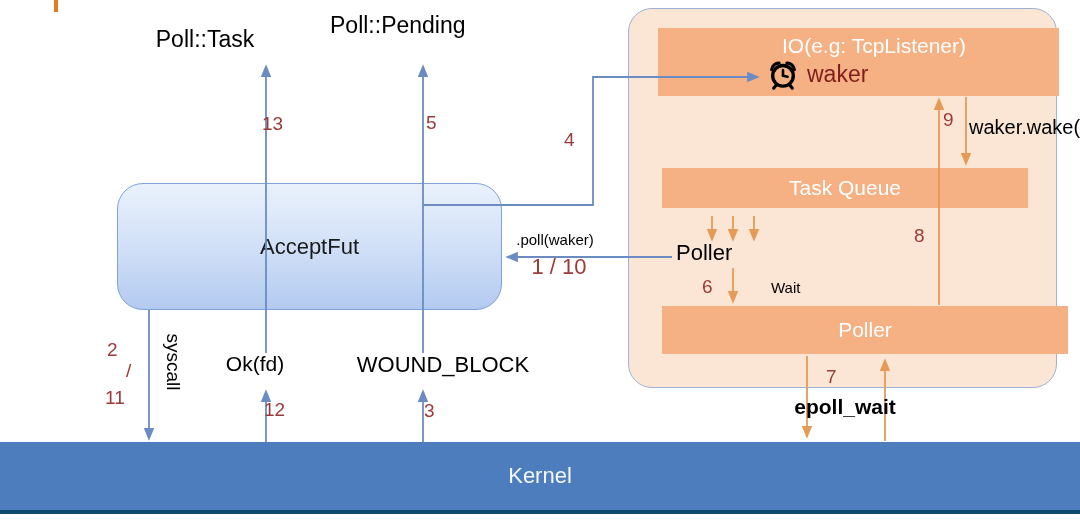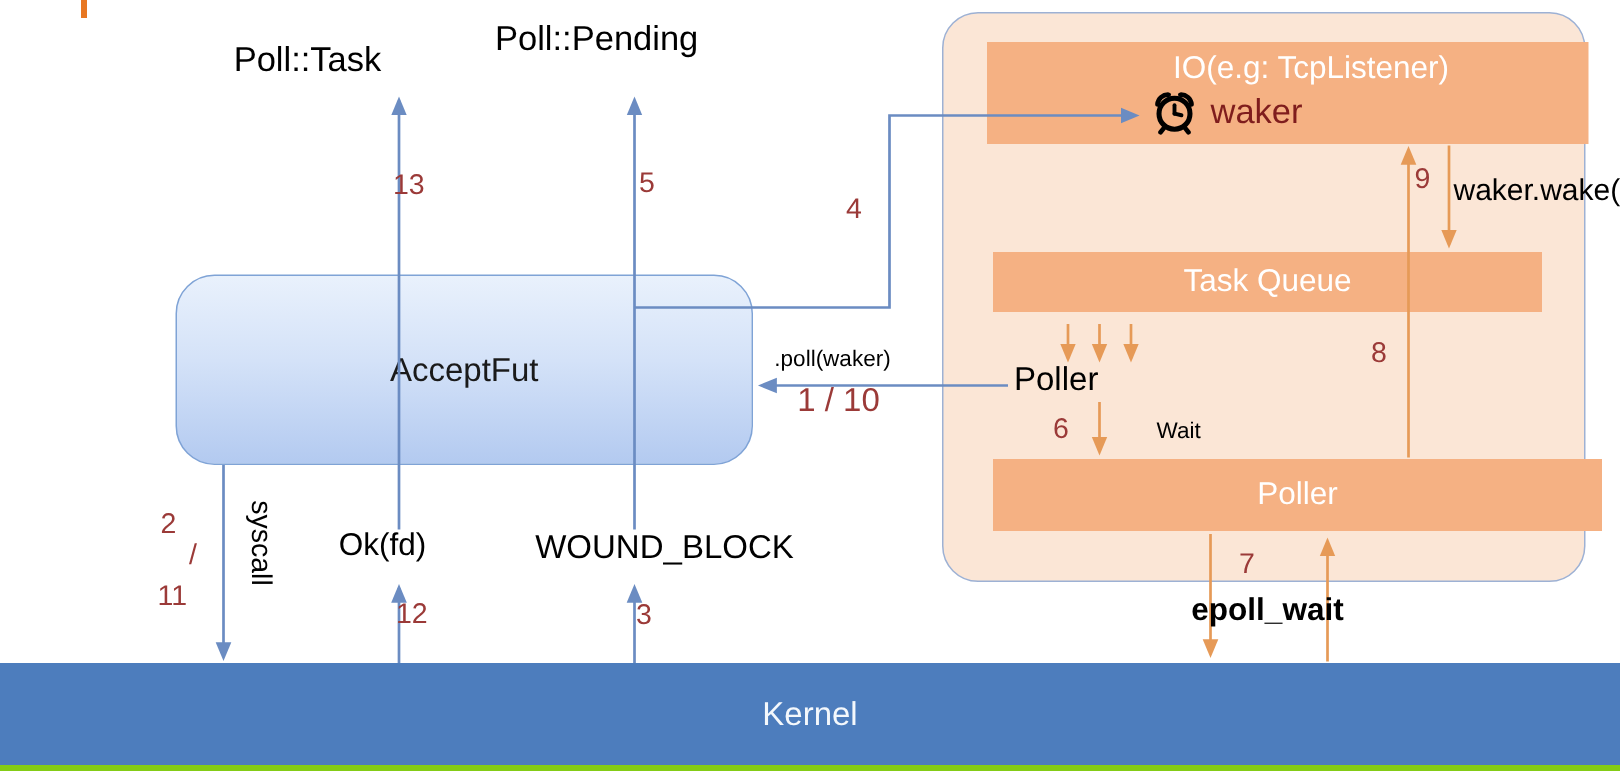--- a/index.html
+++ b/index.html
@@ -37,21 +37,21 @@
   }
   #io-box{left:658px;top:28px;width:370px;height:68px;flex-direction:column;justify-content:flex-start;padding-left:31px;}
   #io-box .io-title{margin-top:6px;}
   #task-queue-box{left:662px;top:168px;width:366px;height:40px;}
   #poller-box{left:662px;top:306px;width:406px;height:48px;}
 
   #waker-row{left:766px;top:59px;display:flex;align-items:center;gap:7px;color:#7f1d1d;font-size:23px;}
 
   #kernel-bar{
     left:0;top:442px;width:1080px;height:72px;background:#4D7DBD;
-    border-bottom:4px solid #84cc16;
+    border-bottom:4px solid #0c4a6e;
     display:flex;align-items:center;justify-content:center;
     color:#f4f8fc;font-size:22px;box-sizing:border-box;
   }
 
   #syscall-label{
     left:173px;top:362px;font-size:19px;
     transform:translate(-50%,-50%) rotate(90deg);
   }
 
   #connectors{left:0;top:0;width:1080px;height:520px;pointer-events:none;}

